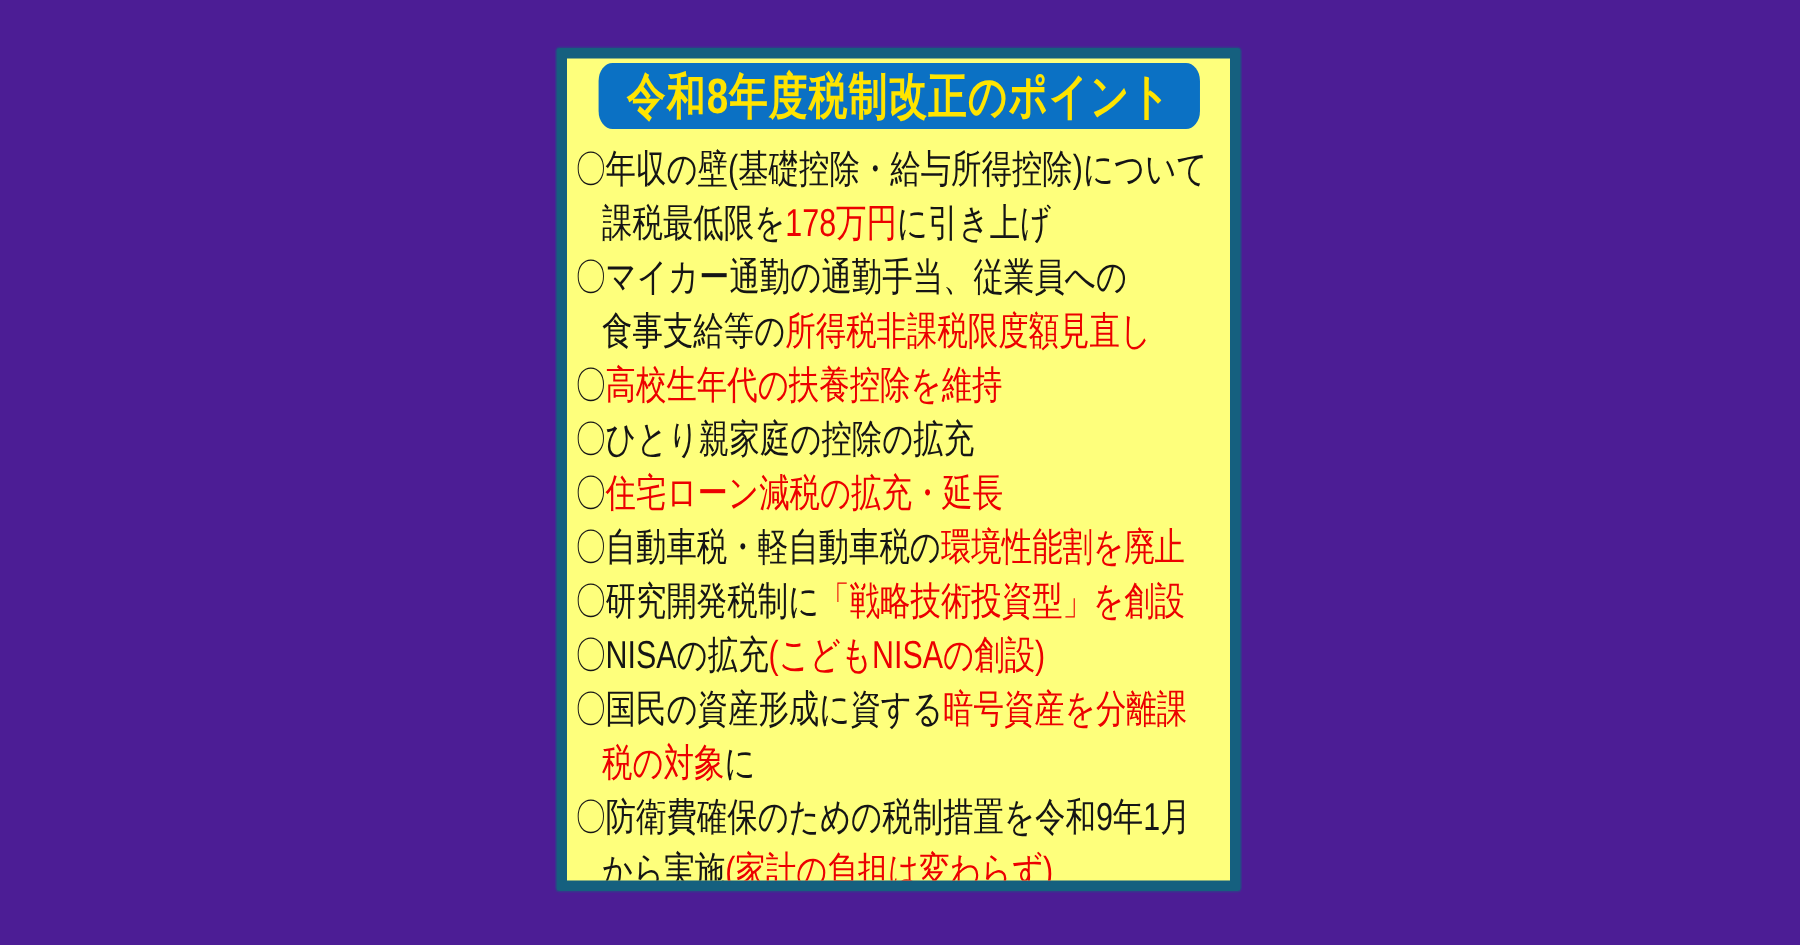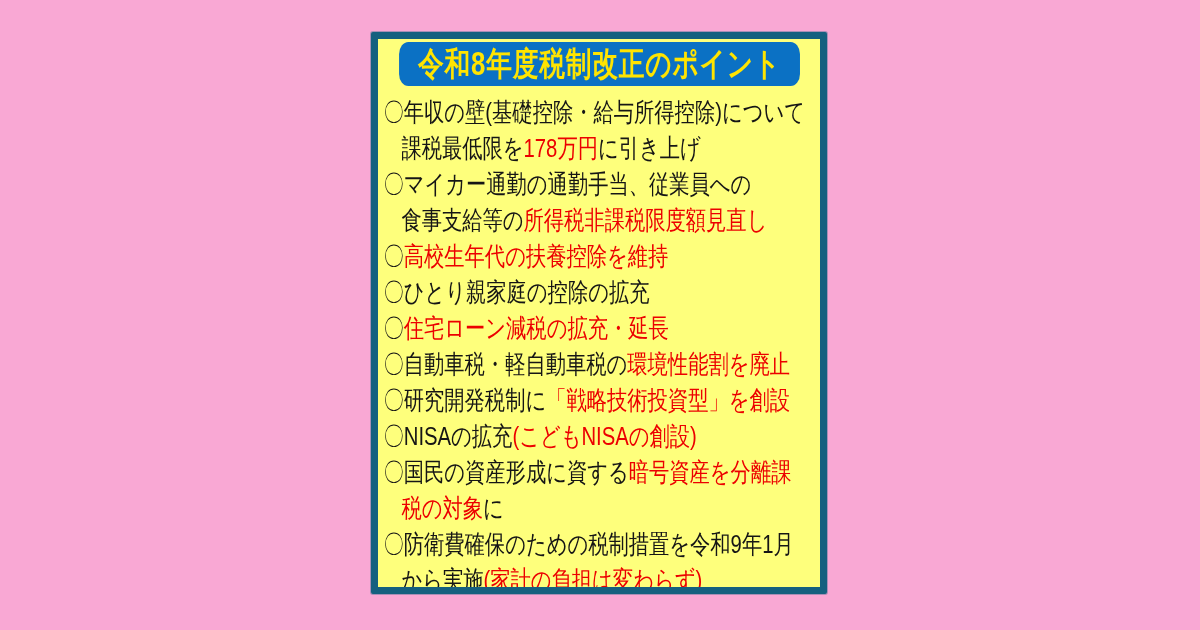--- a/index.html
+++ b/index.html
@@ -5,21 +5,21 @@
   html, body {
     margin: 0;
     padding: 0;
     background: #ffffff;
     font-family: "Liberation Sans", "DejaVu Sans", sans-serif;
   }
   .page {
     position: relative;
     width: 1200px;
     height: 630px;
-    background: #f9a8d4;
+    background: #4c1d95;
     overflow: hidden;
   }
   .panel {
     position: absolute;
     left: 371px;
     top: 32px;
     width: 456px;
     height: 562px;
     box-sizing: border-box;
     background: var(--panel-bg, #feff7c);

